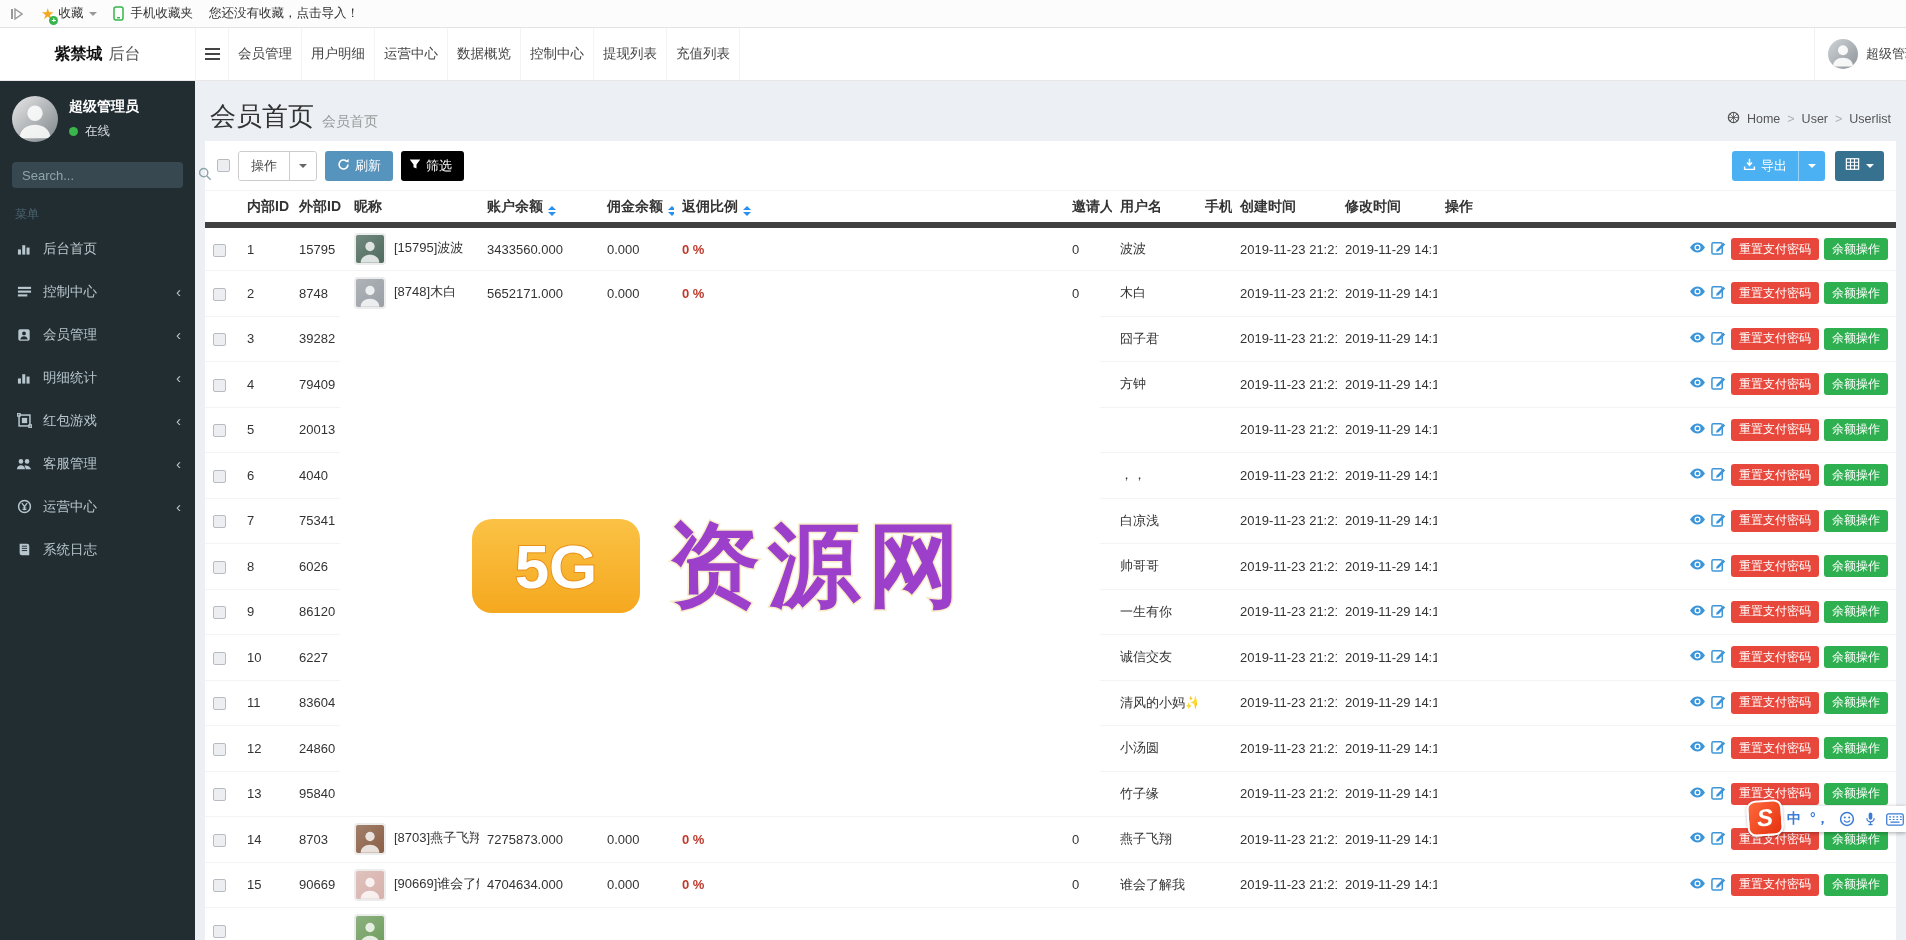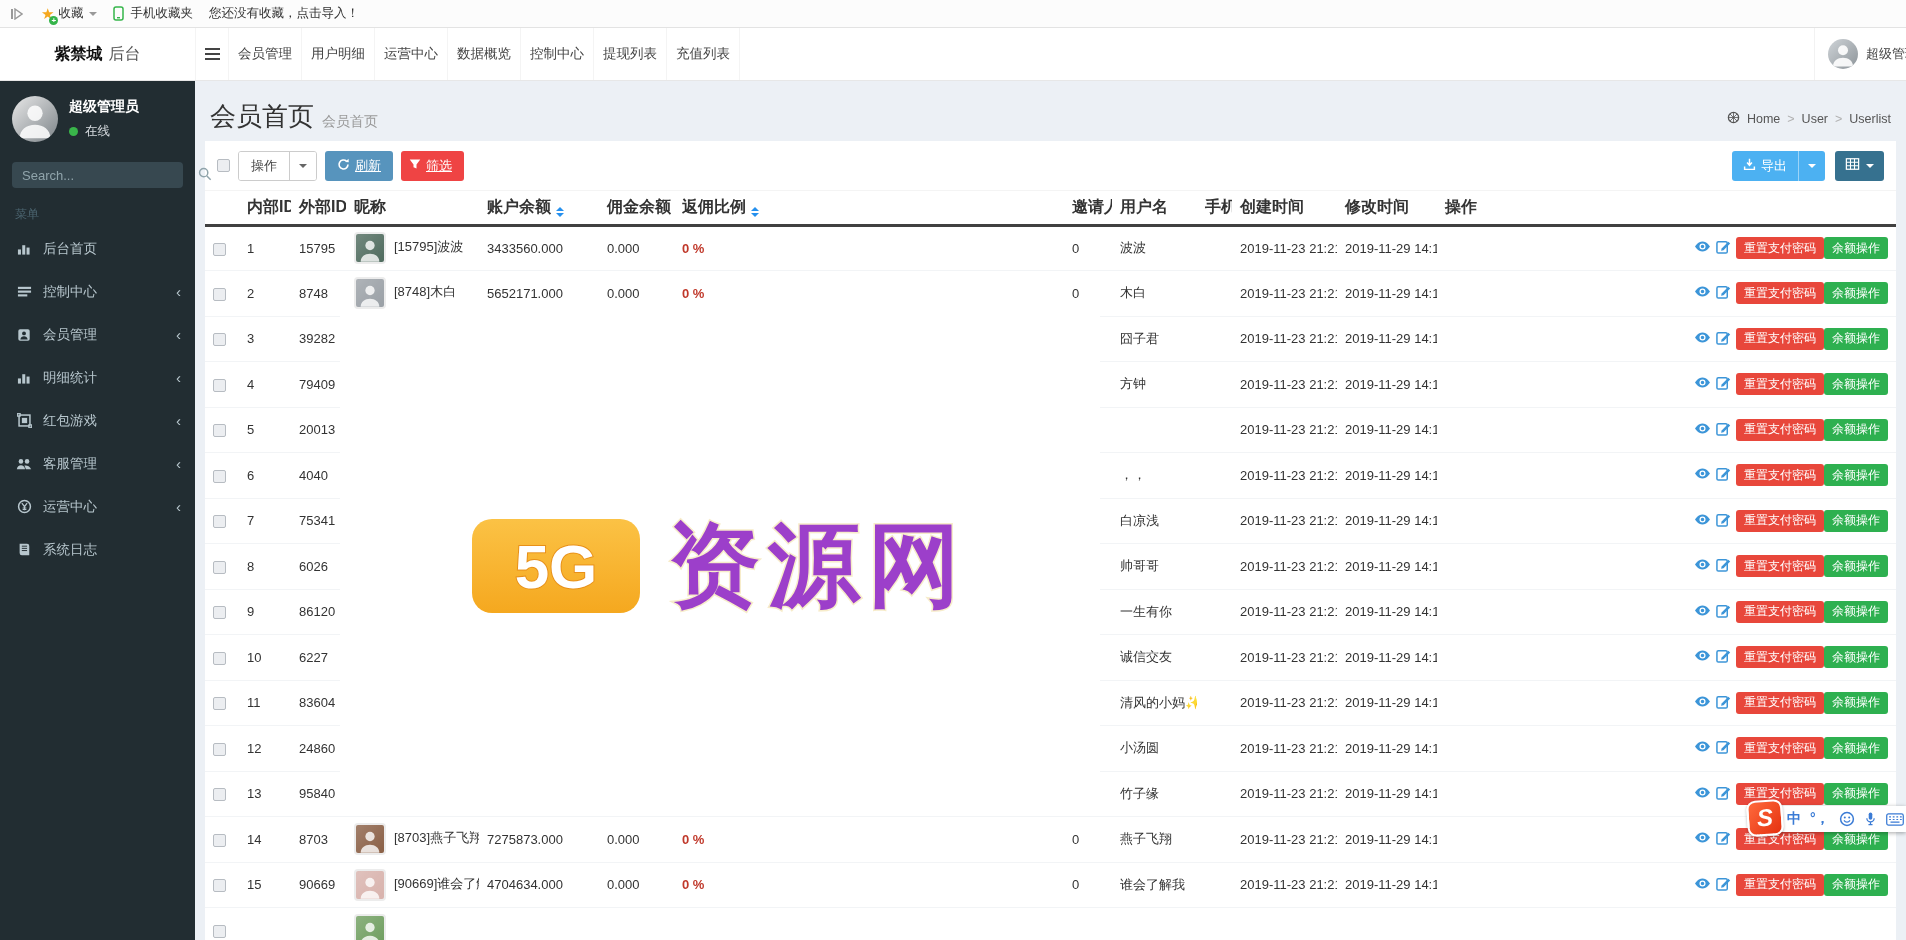--- a/index.html
+++ b/index.html
@@ -49,47 +49,47 @@
 .content-header { height:60px; display:flex; align-items:flex-end; padding:10px 15px 10px; }
 .page-title { font-size:26px; font-weight:500; color:#333; line-height:1.1; }
 .page-subtitle { font-size:14px; color:#999; margin-left:8px; }
 .breadcrumb { margin-left:auto; display:flex; align-items:center; gap:7px; font-size:12.5px; color:#555; padding-bottom:4px; }
 .breadcrumb .sep { color:#b0b0b0; }
 .breadcrumb .crumb { cursor:pointer; }
 
 .card { margin:0 10px; background:#fff; min-height:800px; }
 .card-toolbar { height:50px; display:flex; align-items:center; gap:8px; padding:0 12px; border-bottom:1px solid #f4f4f4; }
 .cb { width:13px; height:13px; background:#eceef1; border:1px solid #b7bcc2; border-radius:2px; display:inline-block; vertical-align:middle; cursor:pointer; }
-.btn { border:none; cursor:pointer; font-family:inherit; font-size:13px; border-radius:3px; color:#fff; display:inline-flex; align-items:center; gap:5px; height:30px; padding:0 12px;text-decoration:underline; }
+.btn { border:none; cursor:pointer; font-family:inherit; font-size:13px; border-radius:3px; color:#fff; display:inline-flex; align-items:center; gap:5px; height:30px; padding:0 12px; }
 .btn-group { display:inline-flex; align-items:stretch; border-radius:3px; overflow:hidden; }
 .btn-default-group { border:1px solid #ccc; background:#fff; height:30px; }
 .btn-default-group .seg { display:flex; align-items:center; padding:0 12px; color:#444; cursor:pointer; background:#fff; font-size:13px; }
 .btn-default-group .seg.caret-seg { border-left:1px solid #ccc; padding:0 9px; }
 .caret-down { width:0; height:0; border-left:4px solid transparent; border-right:4px solid transparent; border-top:4px solid currentColor; display:inline-block; }
 .btn-refresh { background:#5794bd; }
-.btn-filter { background:#ef4444;padding-left:8px; }
+.btn-filter { background:#000000;padding-left:8px; }
 .toolbar-spacer { flex:1; }
 .btn-export-group { height:30px;margin-left:8px; }
 .btn-export-group .seg { background:#4cb1f2; color:#fff; display:flex; align-items:center; gap:5px; padding:0 11px; cursor:pointer; font-size:13px; }
 .btn-export-group .seg.caret-seg { border-left:1px solid rgba(255,255,255,.45); padding:0 9px; }
 .btn-grid { background:#36718f; margin-left:2px; padding:0 10px; gap:6px; }
 
 
 table { width:100%; border-collapse:collapse; table-layout:fixed; }
-thead th { height:34px; padding:0 8px; text-align:left; font-size:16px; font-weight:bold; color:#333; border-bottom:3px solid #404040; white-space:nowrap; overflow:hidden; }
+thead th { height:34px; padding:0 8px; text-align:left; font-size:14px; font-weight:bold; color:#333; border-bottom:6px solid #404040; white-space:nowrap; overflow:hidden; }
 tbody td { height:45.5px; padding:4px 8px; font-size:13px; color:#333; border-bottom:1px solid #f2f4f6; white-space:nowrap; overflow:hidden; vertical-align:middle; }
 .sort { display:inline-flex; flex-direction:column; gap:2px; margin-left:5px; vertical-align:1px; cursor:pointer; }
 .sort .up { width:0; height:0; border-left:4px solid transparent; border-right:4px solid transparent; border-bottom:4px solid #2590ee; }
 .sort .dn { width:0; height:0; border-left:4px solid transparent; border-right:4px solid transparent; border-top:4px solid #2590ee; }
 .avatar-thumb { width:32px; height:32px; border-radius:4px; display:inline-flex; align-items:flex-end; justify-content:center; overflow:hidden; vertical-align:middle; margin-right:8px; border:2px solid #ececec; }
 .rebate { color:#c0392b; font-weight:bold; }
 .actions-cell { text-align:right; padding-right:8px; }
 .icon-btn { display:inline-block; vertical-align:middle; margin-right:5px; cursor:pointer; }
 .btn-sm { height:22px; padding:0 8px; font-size:12px; border-radius:3px; border:none; color:#fff; cursor:pointer; font-family:inherit; vertical-align:middle; }
-.btn-danger { background:#e8473b; }
+.btn-danger { background:#e8473b; margin-right:5px; }
 .btn-success { background:#2eb050; }
 
 
 .watermark { position:absolute; left:340px; top:316px; width:760px; height:500px; background:#fff; z-index:50; display:flex; align-items:center; justify-content:center; gap:28px; }
 .wm-badge { width:168px; height:94px; border-radius:20px; background:linear-gradient(180deg,#fbc245,#f5a81f); display:flex; align-items:center; justify-content:center; font-size:62px; font-weight:900; color:#fff; -webkit-text-stroke:2px #e89018; paint-order:stroke fill; }
 .wm-text { font-size:92px; font-weight:900; color:#9c3fca; letter-spacing:8px; -webkit-text-stroke:3px #f7ecca; paint-order:stroke fill; }
 
 .ime-bar { position:absolute; left:1763px; top:806px; width:143px; height:26px; background:#fff; border-radius:13px 0 0 13px; box-shadow:0 1px 4px rgba(0,0,0,.35); z-index:60; display:flex; align-items:center; gap:9px; padding-left:24px; }
 .ime-logo { position:absolute; left:-16px; top:-6px; width:36px; height:36px; border-radius:9px; background:linear-gradient(135deg,#ff6a3c,#e53110); border:2px solid #fff; color:#fff; font-weight:900; font-style:italic; font-size:24px; display:flex; align-items:center; justify-content:center; transform:rotate(-4deg); box-shadow:0 1px 3px rgba(0,0,0,.3); }
 .ime-item { color:#3a7bd5; font-weight:bold; font-size:14px; display:inline-flex; align-items:center; cursor:pointer; }

